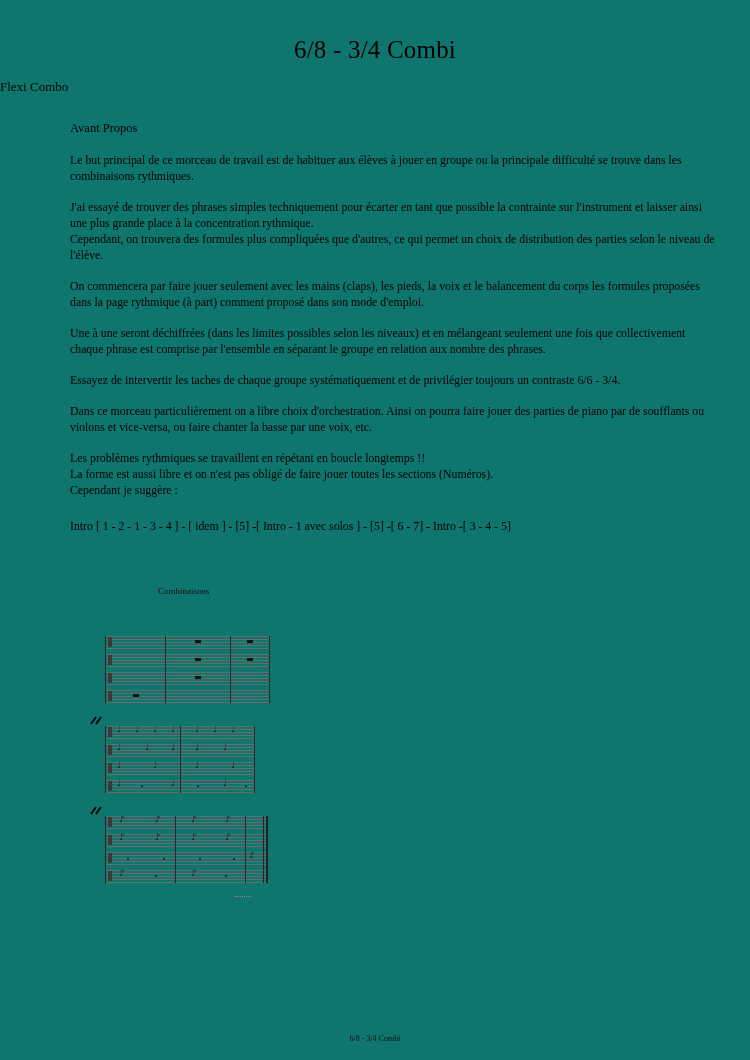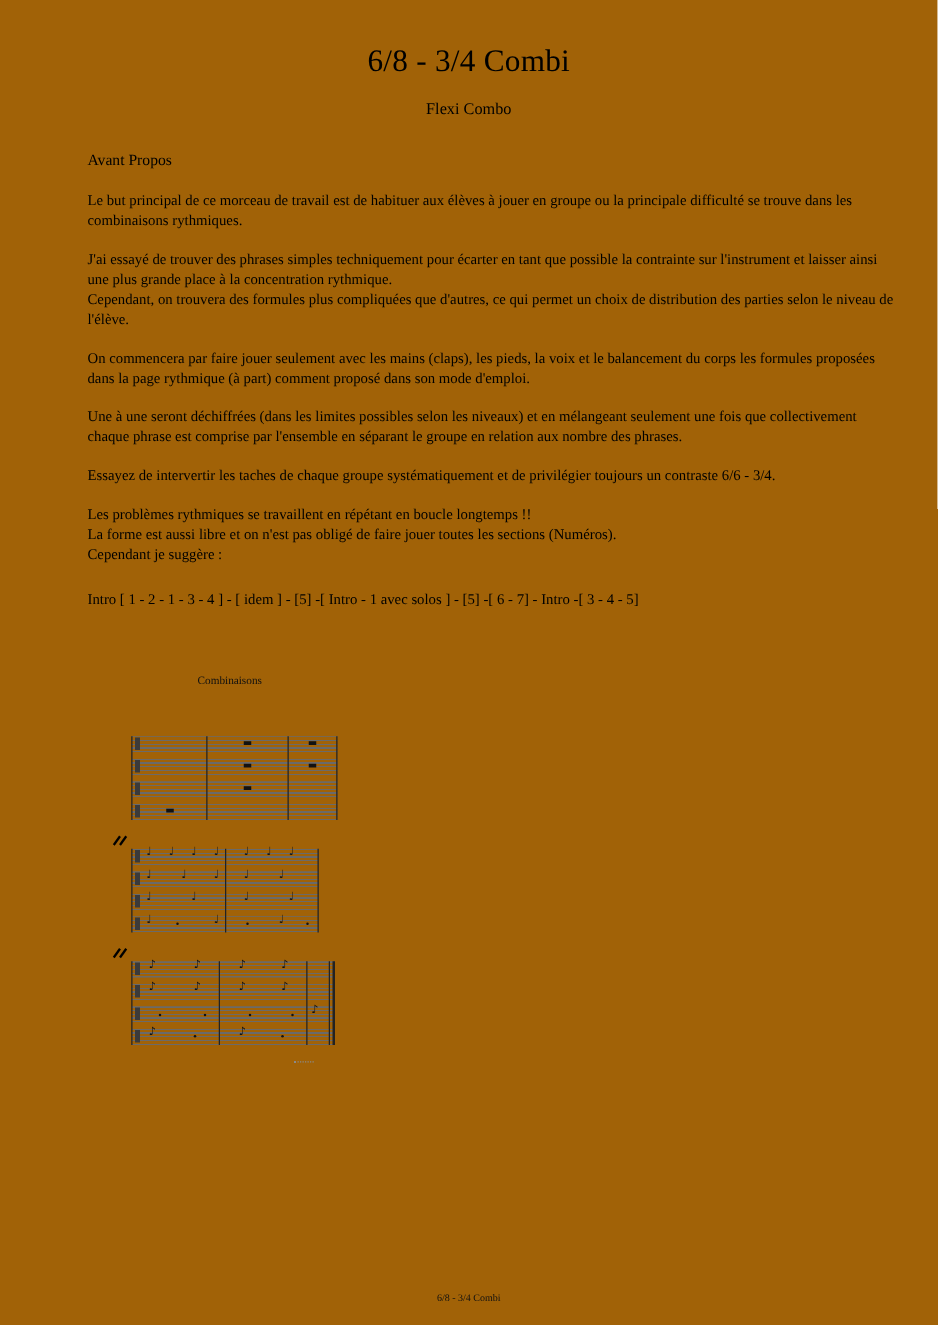--- a/index.html
+++ b/index.html
@@ -1,34 +1,34 @@
 <!DOCTYPE html>
 <html><head>
 <meta charset="utf-8">
 <style>
   html,body{margin:0;padding:0;background:#ffffff;}
   .page{
     position:relative;
     width:750px;height:1060px;
     margin:0 auto;
-    background:#a16207;
+    background:#0f766e;
     font-family:"Liberation Serif", serif;
     color:#000;
     overflow:hidden;
   }
   h1.title{
     margin:36px 0 0 0;
     text-align:center;
     font-size:25px;
     font-weight:400;
     letter-spacing:.2px;
   }
   .subtitle{
     margin-top:15px;
-    text-align:center;
+    text-align:left;
     font-size:13px;
   }
   .content{
     margin:0 32px 0 70px;
     font-size:11.8px;
     line-height:16px;
   }
   .heading{
     margin:25px 0 16px 0;
     font-size:12.5px;
@@ -118,20 +118,23 @@
     </div>
 
     <div class="para">
       <p>Une à une seront déchiffrées (dans les limites possibles selon les niveaux) et en mélangeant seulement une fois que collectivement chaque phrase est comprise par l'ensemble en séparant le groupe en relation aux nombre des phrases.</p>
     </div>
 
     <div class="para">
       <p>Essayez de intervertir les taches de chaque groupe systématiquement et de privilégier toujours un contraste 6/6 - 3/4.</p>
     </div>
 
+    <div class="para">
+      <p>Dans ce morceau particulièrement on a libre choix d'orchestration. Ainsi on pourra faire jouer des parties de piano par de soufflants ou violons et vice-versa, ou faire chanter la basse par une voix, etc.</p>
+    </div>
 
     <div class="para">
       <p>Les problèmes rythmiques se travaillent en répétant en boucle longtemps !!</p>
       <p>La forme est aussi libre et on n'est pas obligé de faire jouer toutes les sections (Numéros).</p>
       <p>Cependant je suggère :</p>
     </div>
 
     <div class="para seq">
       <p>Intro [ 1  -  2 - 1 - 3 - 4 ] - [ idem ] - [5] -[ Intro - 1 avec solos ] - [5] -[ 6 - 7] - Intro -[ 3 - 4 - 5]</p>
     </div>

